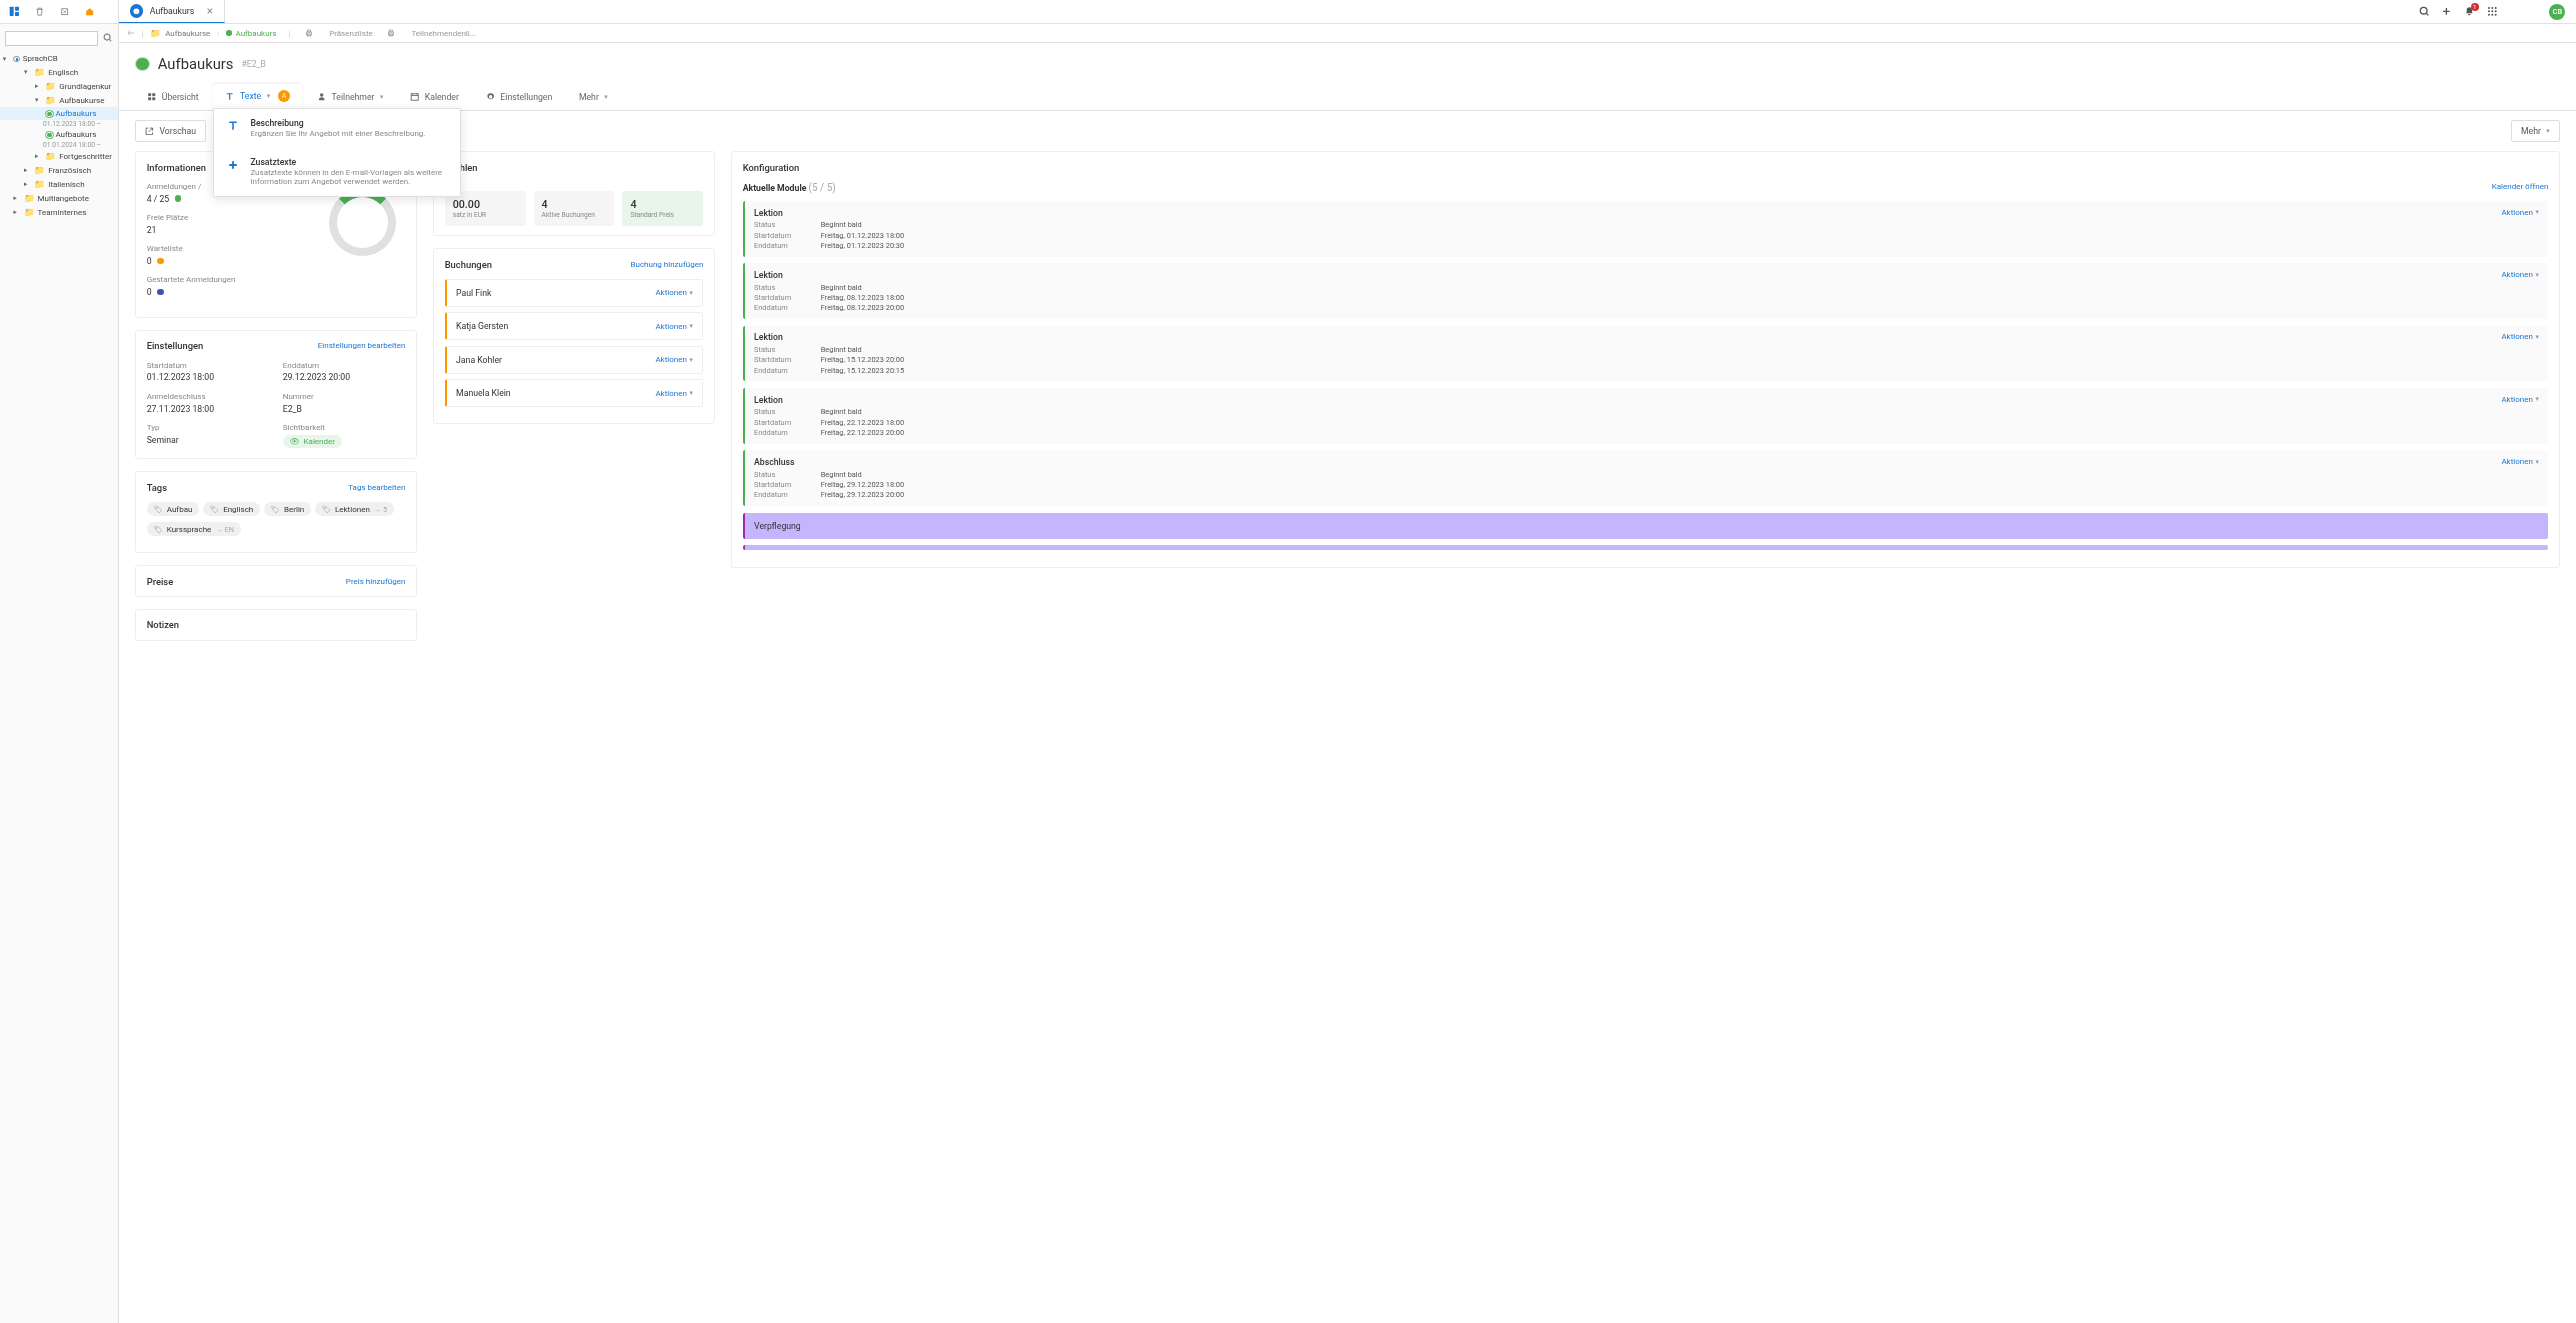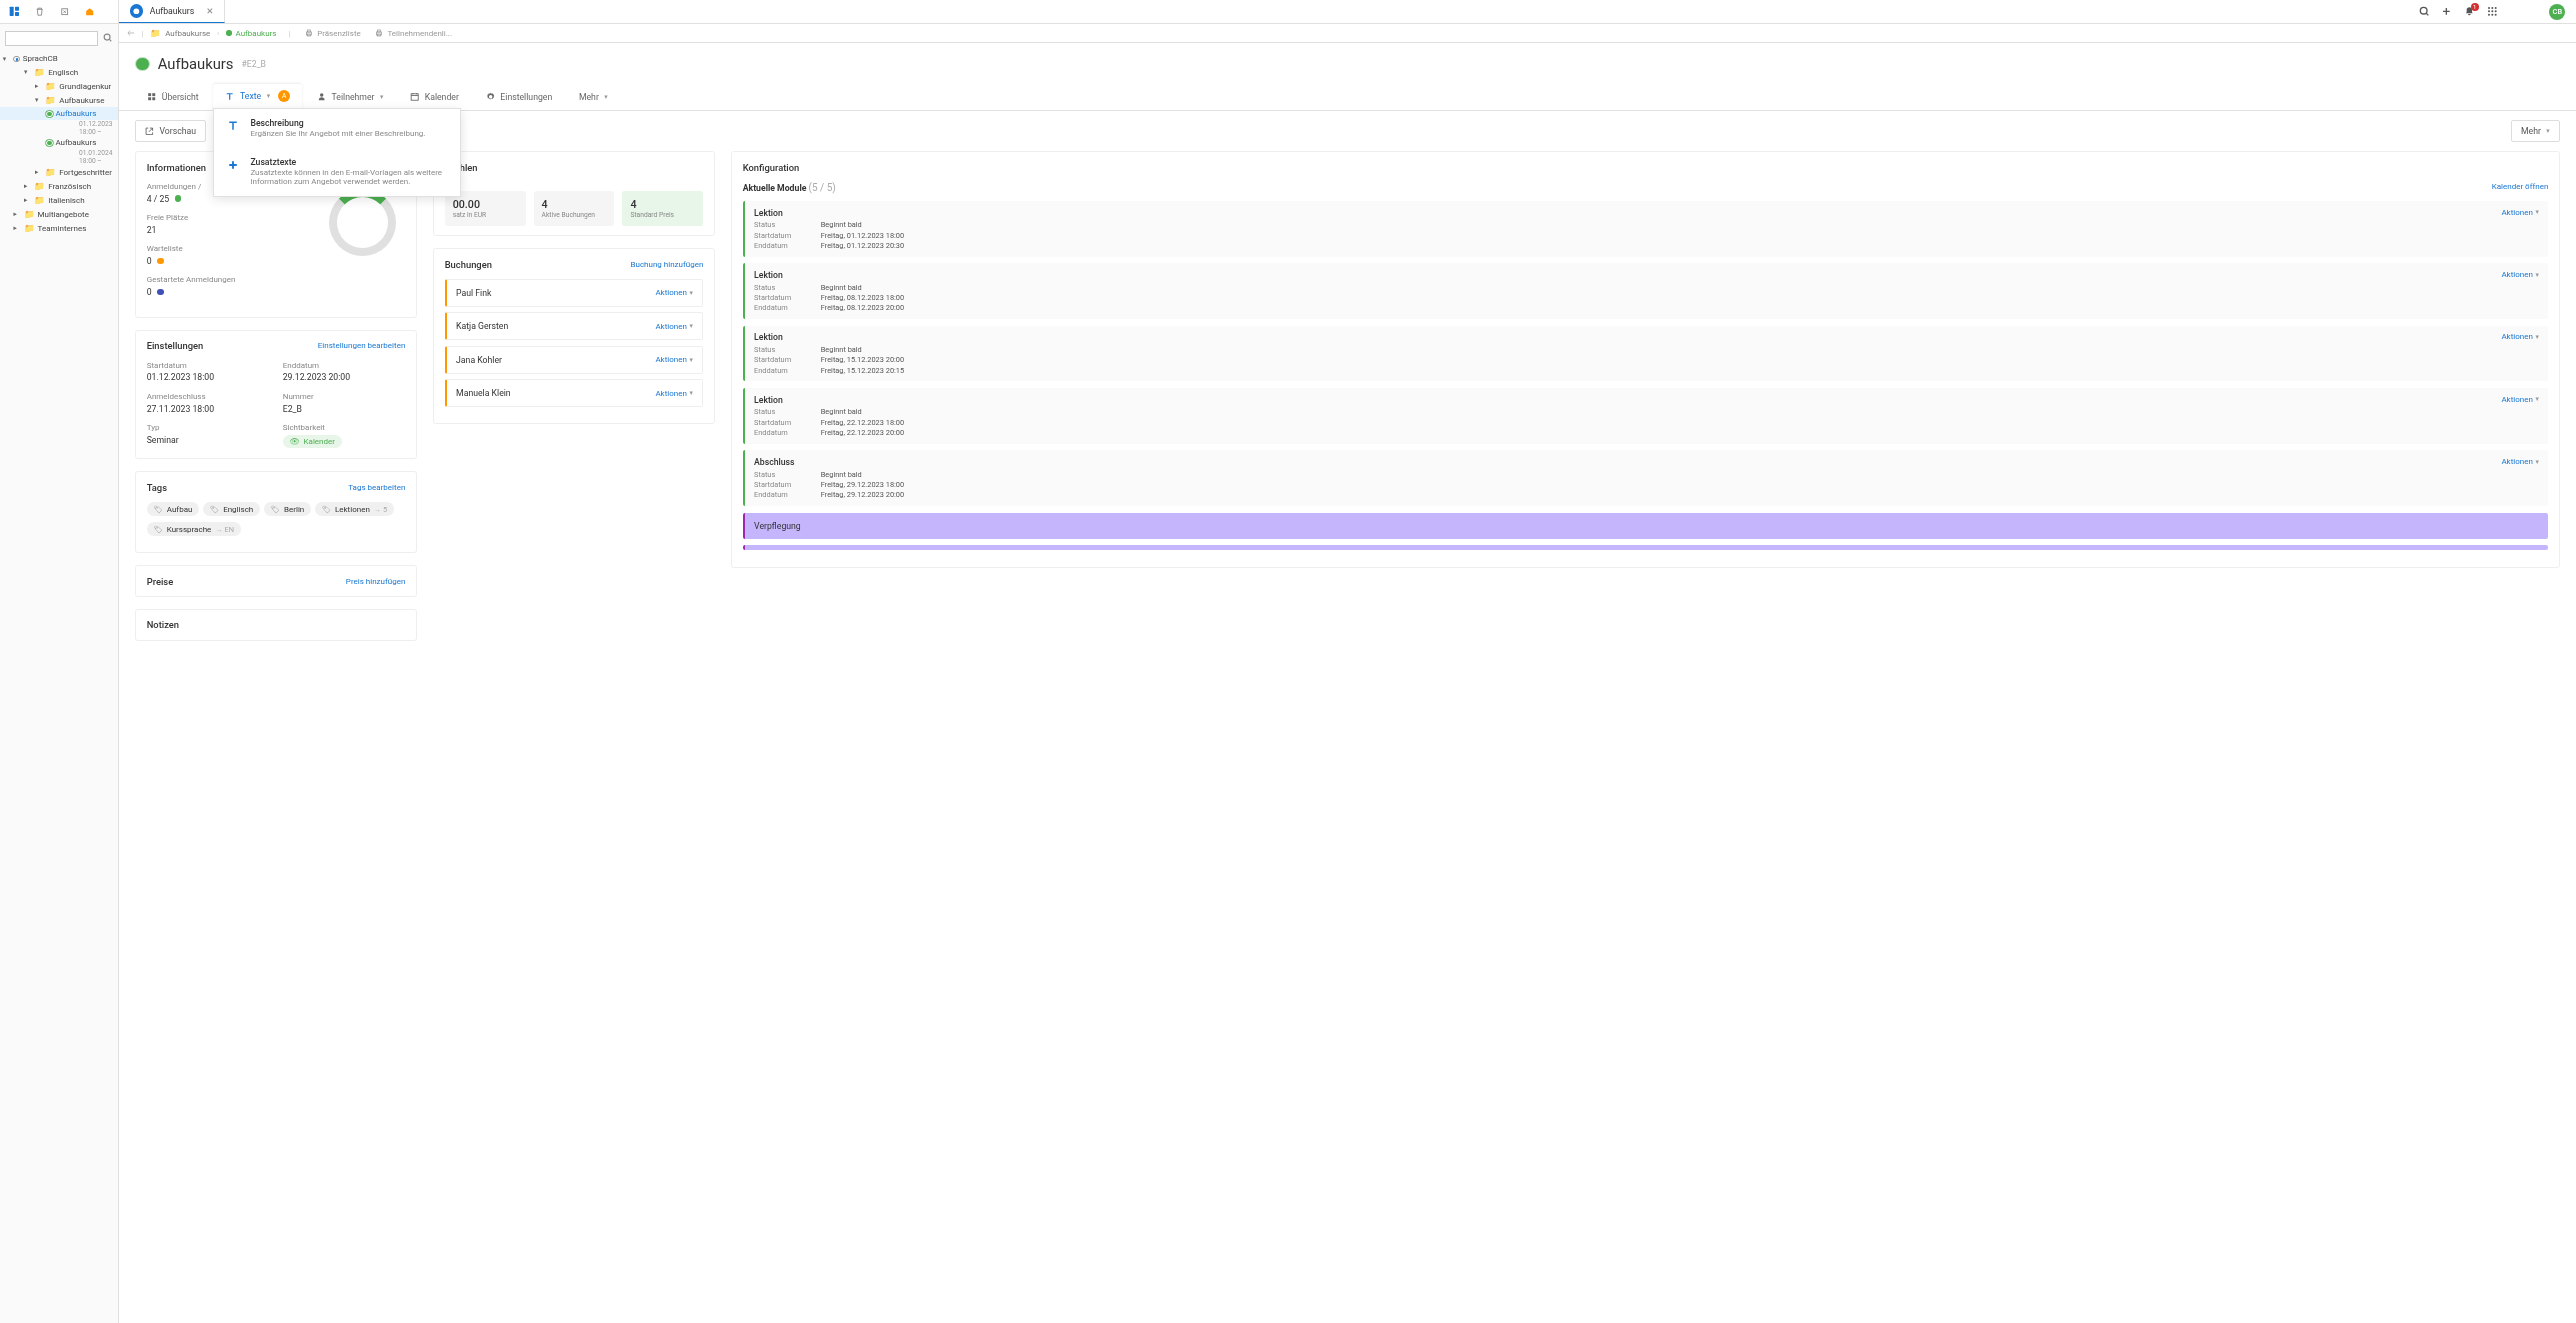--- a/index.html
+++ b/index.html
@@ -32,31 +32,31 @@
 .tree-radio { width: 6.7px; height: 6.7px; border: 0.7px solid #999; border-radius: 50%; }
 .tree-radio.checked::after { content: ''; display: block; width: 2.7px; height: 2.7px; background: #1976d2; border-radius: 50%; margin: 1.3px; }
 .folder-icon { color: #90caf9; font-size: 8.7px; }
 .folder-icon.yellow { color: #ffc107; }
 .tree-label { color: #444; }
 .tree-indent-1 { padding-left: 13.4px; }
 .tree-indent-2 { padding-left: 24px; }
 .tree-indent-3 { padding-left: 35px; }
 .tree-indent-4 { padding-left: 46px; }
 .tree-leaf-icon { width: 6.7px; height: 6.7px; border-radius: 50%; background: #4caf50; border: 1.3px solid #fff; box-shadow: 0 0 0 0.7px #4caf50; }
-.tree-leaf-sub { color: #999; font-size: 6.7px; padding-left: 79px; }
+.tree-leaf-sub { color: #999; font-size: 6.7px; padding-left: 43px; }
 .tree-node.active { background: #e3f2fd; }
 .tree-node.active .tree-label { color: #1976d2; }
 
 
 .content { flex: 1; display: flex; flex-direction: column; overflow: hidden; }
 .breadcrumb-bar { height: 19px; display: flex; align-items: center; padding: 0 8px; border-bottom: 0.7px solid #e0e0e0; gap: 6.7px; font-size: 8px; color: #777; }
 .bc-sep { color: #ccc; }
 .bc-item { display: flex; align-items: center; gap: 4px; }
 .bc-active { color: #4caf50; }
-.bc-right-btn { color: #999; display: flex; align-items: center; gap: 4px; margin-left: 8px; }
+.bc-right-btn { color: #999; display: flex; align-items: center; gap: 16px; margin-left: 8px; }
 
 
 .page-header { padding: 12px 16px 0; border-bottom: 0.7px solid #e0e0e0; }
 .page-title-row { display: flex; align-items: center; gap: 8px; margin-bottom: 10.7px; }
 .page-title-icon { width: 14.8px; height: 14.8px; border-radius: 50%; background: #4caf50; border: 1.3px solid #c8e6c9; }
 .page-title { font-size: 14.8px; font-weight: 400; }
 .page-code { color: #aaa; font-size: 8.7px; }
 .page-tabs { display: flex; gap: 2.7px; }
 .page-tab { padding: 6.7px 12px; display: flex; align-items: center; gap: 5.4px; color: #666; cursor: pointer; font-size: 8.7px; }
 .page-tab.active { border-bottom: 1.3px solid #1976d2; color: #1976d2; }

